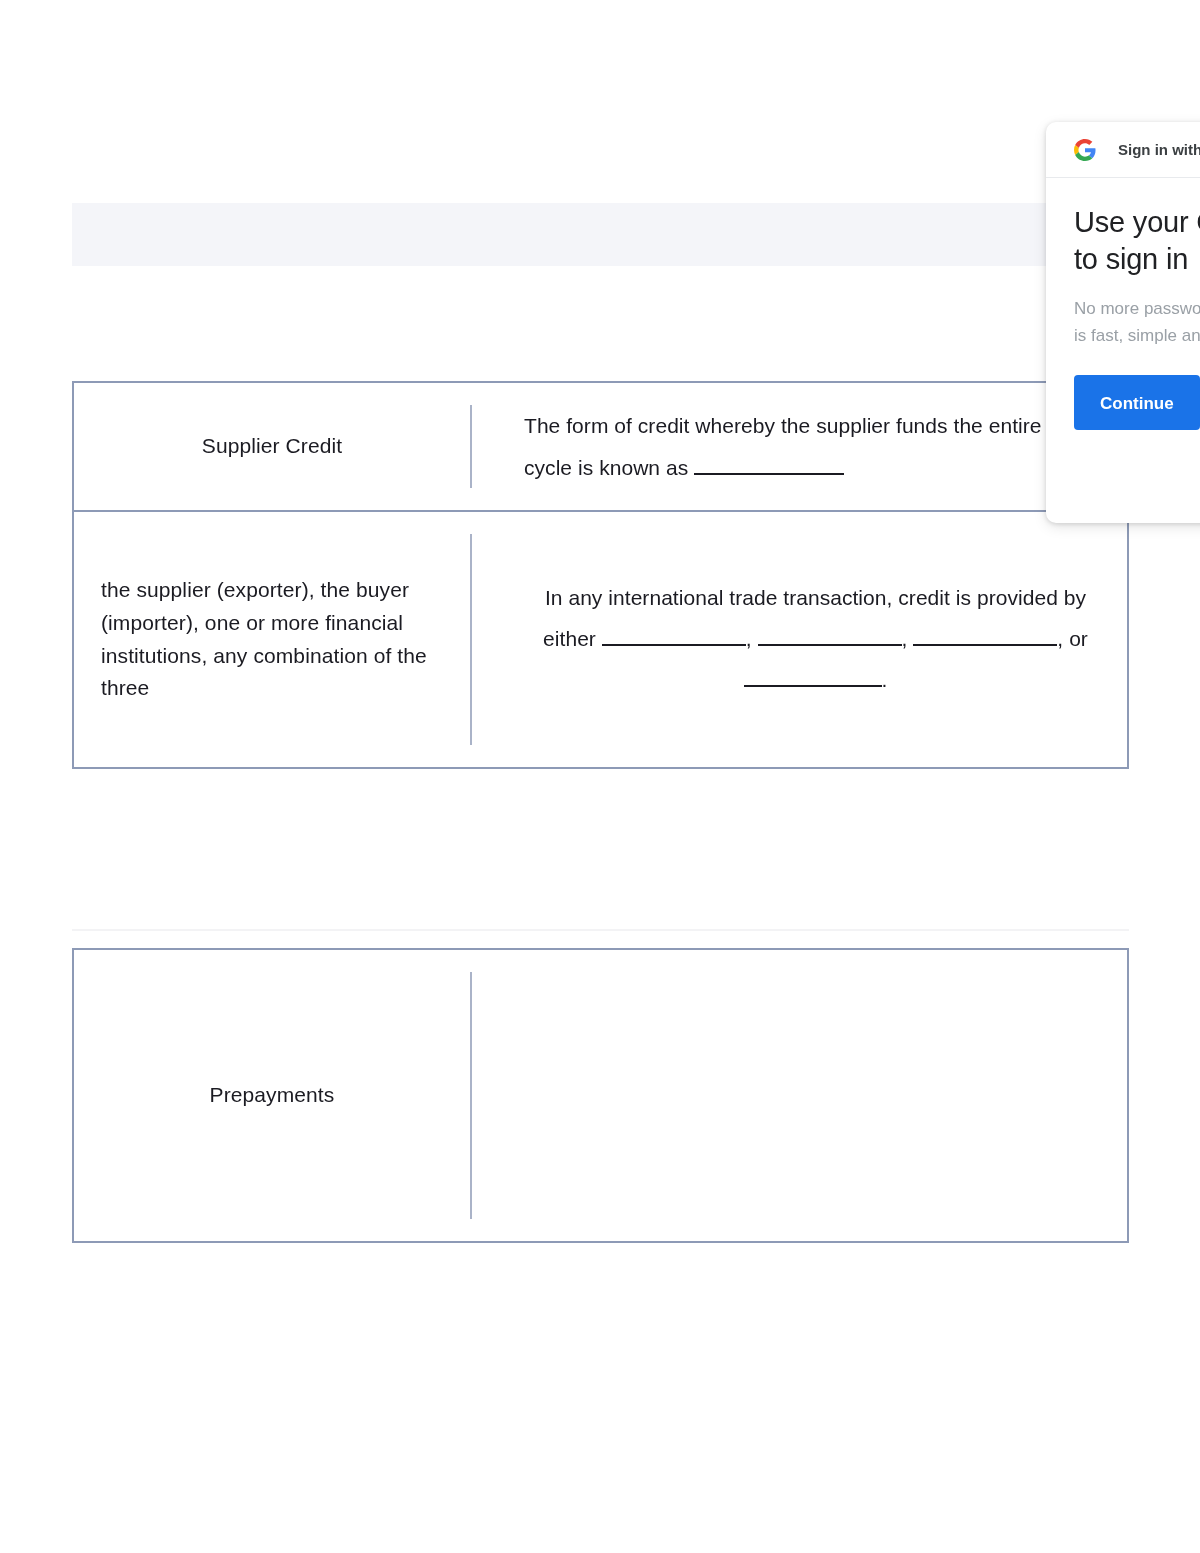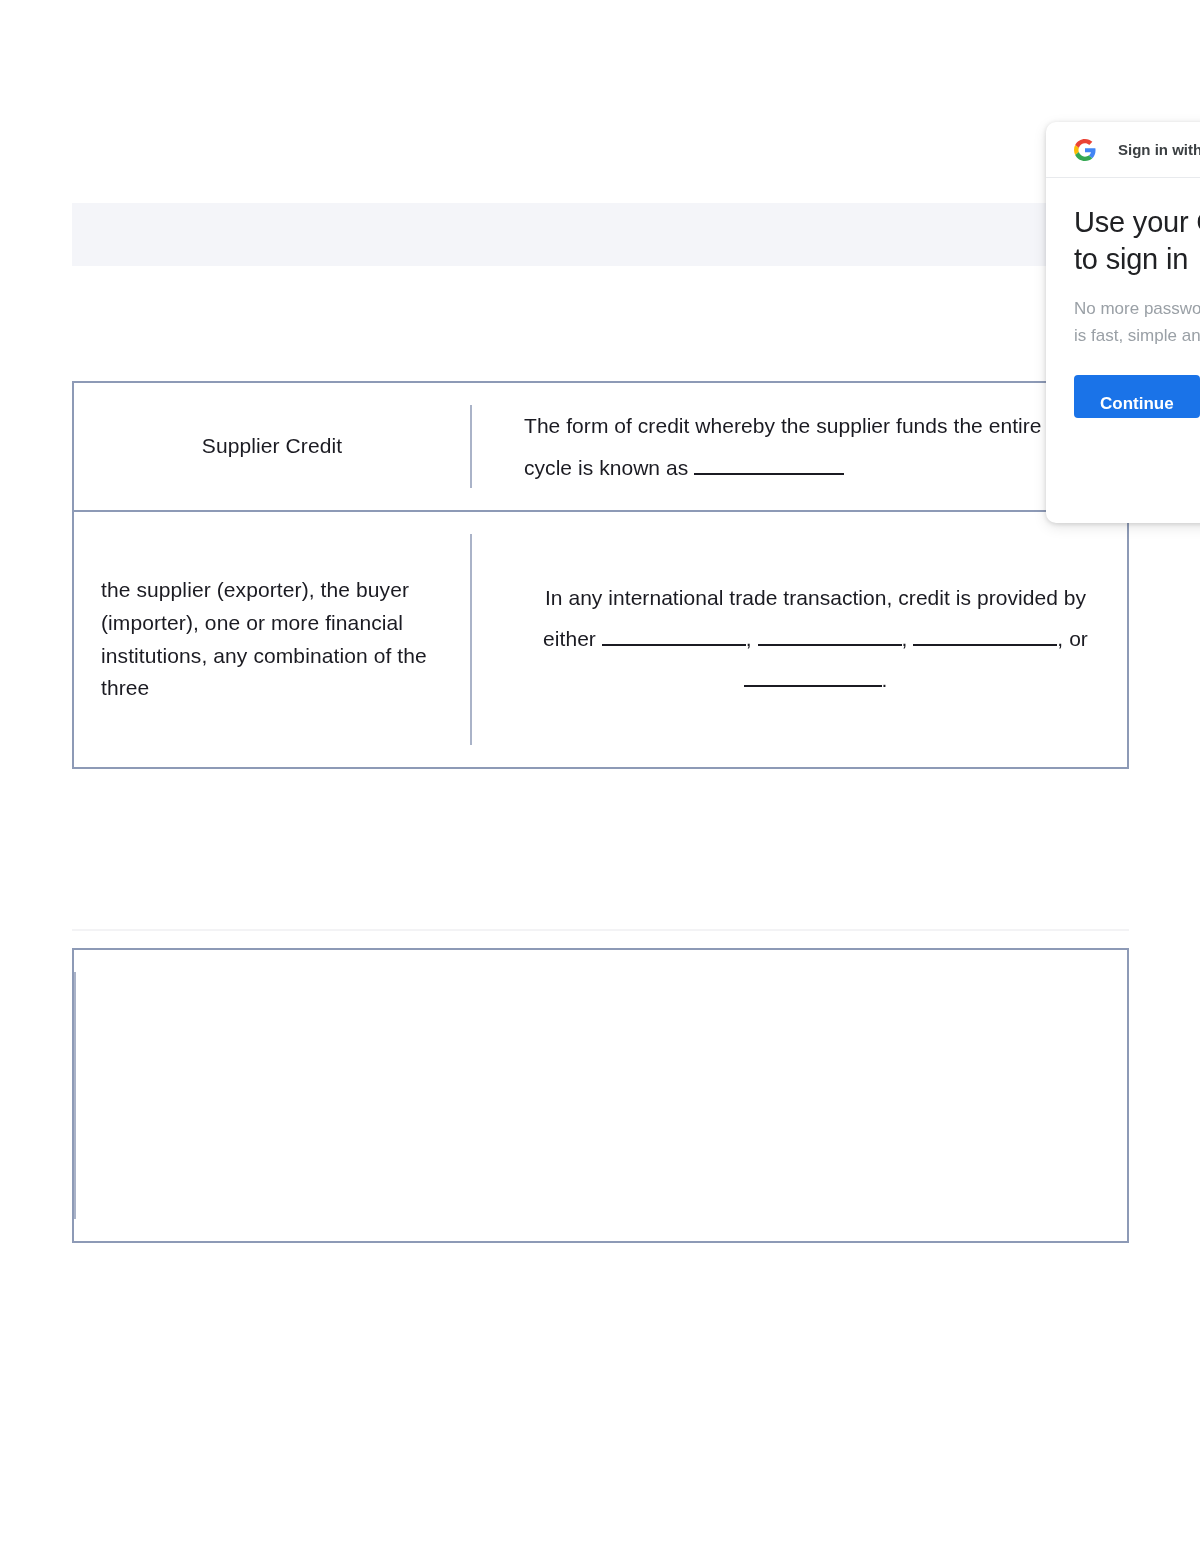--- a/index.html
+++ b/index.html
@@ -197,21 +197,21 @@
   .gsi-button {
     display: inline-block;
     background: #1a73e8;
     color: #ffffff;
     border: none;
     border-radius: 4px;
     font-size: 17px;
     font-family: "Liberation Sans", sans-serif;
     font-weight: 600;
     padding: 0 26px;
-    height: 43px;
+    height: 55px;
     line-height: 57px;
     min-width: 112px;
     cursor: pointer;
     white-space: nowrap;
   }
 </style>
 </head>
 <body>
 
 <div class="page">
@@ -247,20 +247,23 @@
         </div>
       </div>
     </div>
 
   </div>
 
   <div class="card-separator"></div>
 
   <div class="card-table second">
     <div class="card-row row-single">
+      <div class="cell-term">
+        <span class="term-text">Prepayments</span>
+      </div>
       <div class="divider-wrap">
         <div class="divider-line"></div>
       </div>
     </div>
   </div>
 
   <div class="gsi-popup">
 
     <div class="gsi-header">
       <span class="g-logo">

